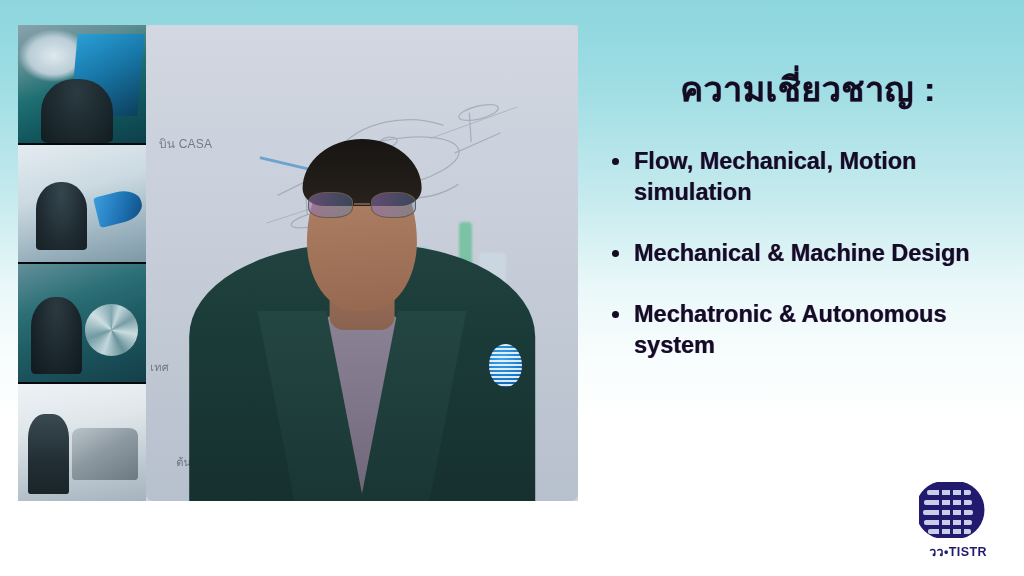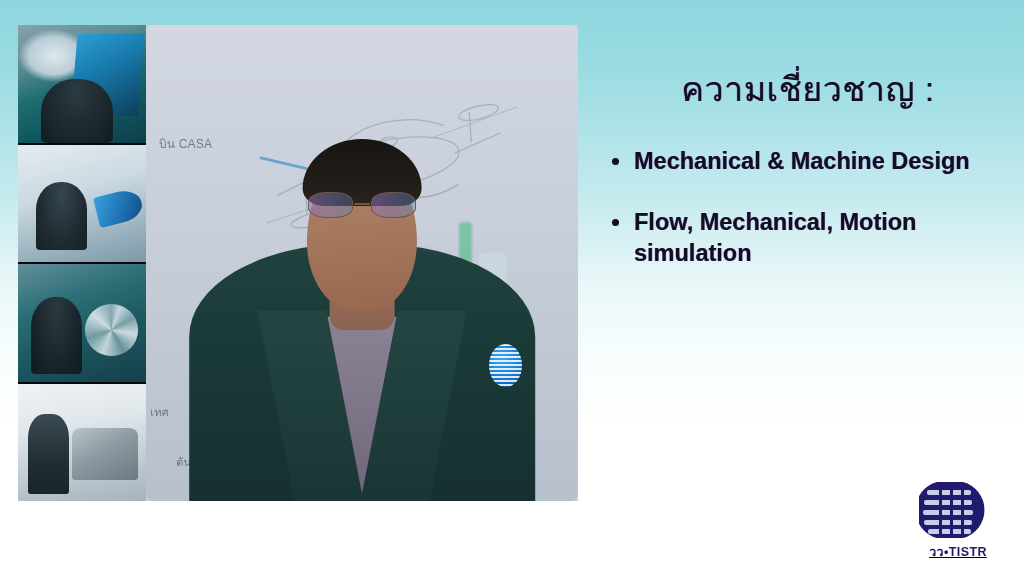--- a/index.html
+++ b/index.html
@@ -175,21 +175,21 @@
     opacity: .62;
     font-size: 11px;
     letter-spacing: .2px;
     white-space: nowrap;
     filter: blur(.5px);
   }
   .pt-casa   { left: 3%;  top: 23%; font-size: 12px; }
   .pt-r1     { left: 62%; top: 55%; }
   .pt-r2     { left: 65%; top: 62%; }
   .pt-r3     { left: 67%; top: 71%; }
-  .pt-l1     { left: 1%;  top: 70%; margin-top: 45px; }
+  .pt-l1     { left: 1%;  top: 70%; }
   .pt-l2     { left: 2%;  top: 77%; margin-left: 48px; }
   .pt-b1     { left: 7%;  top: 90%; }
 
   .poster-arrow {
     position: absolute;
     left: 26%;
     top: 26%;
     width: 22%;
     height: 8%;
     opacity: .55;
@@ -330,21 +330,21 @@
 
   
   .content {
     position: absolute;
     left: 606px;
     top: 62px;
     width: 404px;
   }
   .heading {
     font-size: 34px;
-    font-weight: 400;
+    font-weight: 700;
     color: #120d1c;
     text-align: center;
     letter-spacing: .5px;
     text-shadow: 0.5px 0 0 rgba(70,20,130,.55), -0.5px 0 0 rgba(70,20,130,.35);
     margin-bottom: 30px;
   }
   ul.bullets { list-style: none; }
   ul.bullets li {
     position: relative;
     padding-left: 28px;
@@ -378,21 +378,20 @@
     text-shadow: 0.5px 0 0 rgba(70,20,130,.5), -0.5px 0 0 rgba(70,20,130,.3);
   }
 
   
   .logo {
     position: absolute;
     right: 18px;
     bottom: 14px;
     width: 96px;
     height: 82px;
-    text-decoration: underline;
   }
   .logo-mark {
     position: relative;
     width: 78px;
     height: 60px;
     margin: 0 auto;
   }
   .logo-mark svg { width: 100%; height: 100%; display: block; }
   .logo-text {
     margin-top: 2px;
@@ -481,25 +480,29 @@
 
     </div>
   </div>
 
   <div class="content">
     <div class="heading">ความเชี่ยวชาญ :</div>
 
     <ul class="bullets">
       <li>
         <span class="dot"></span>
+        <span>Flow, Mechanical, Motion simulation</span>
+      </li>
+      <li>
+        <span class="dot"></span>
         <span>Mechanical &amp; Machine Design</span>
       </li>
       <li>
         <span class="dot"></span>
-        <span>Flow, Mechanical, Motion simulation</span>
+        <span>Mechatronic &amp; Autonomous system</span>
       </li>
     </ul>
   </div>
 
 
   <div class="logo">
     <div class="logo-mark">
       <svg viewBox="0 0 78 60">
         <path d="M44 2 A29 29 0 0 1 44 58 L18 58 A29 29 0 0 1 18 2 Z" fill="#221a6e"></path>
         <g fill="#c9cee8">

